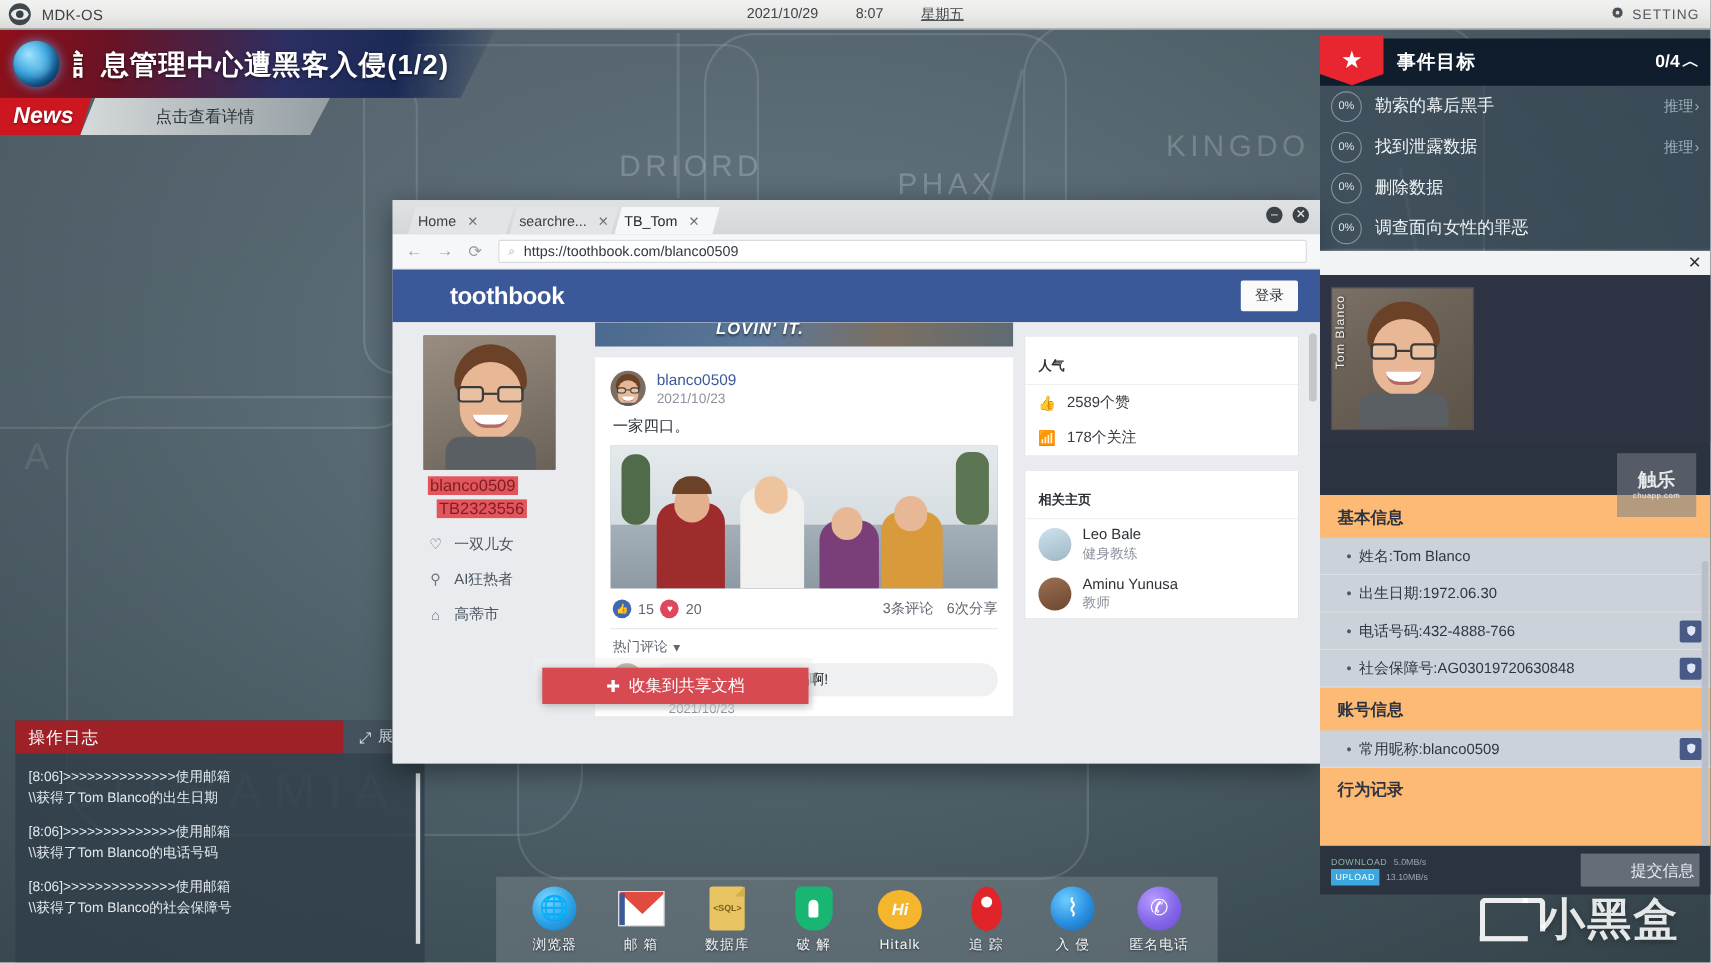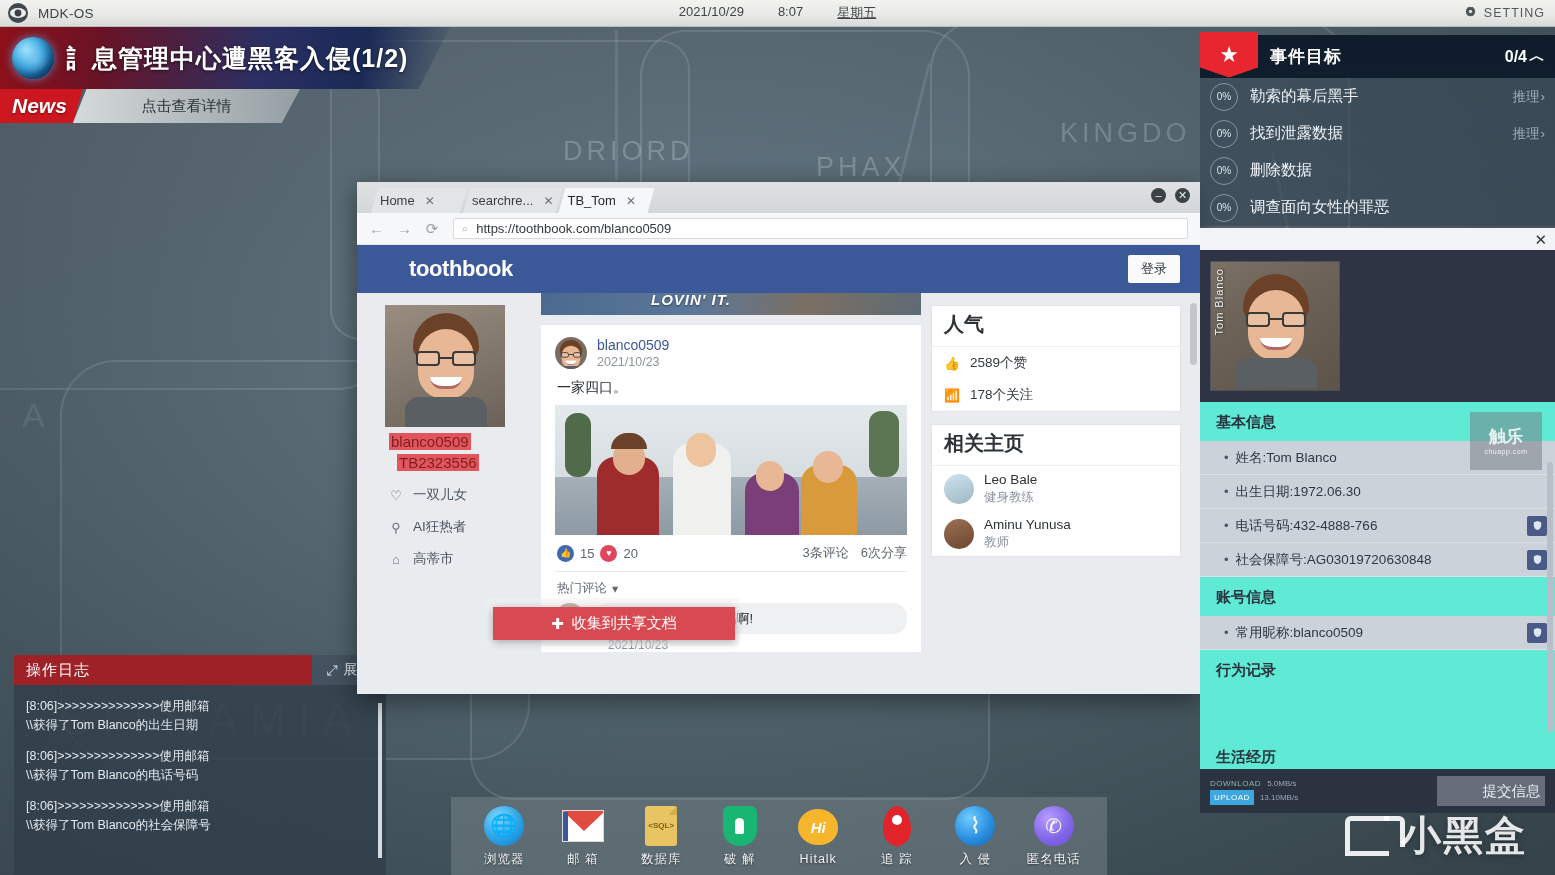--- a/index.html
+++ b/index.html
@@ -93,21 +93,21 @@
   .face{position:absolute;left:22px;top:12px;width:86px;height:112px;}
   .face .hair{position:absolute;left:10px;top:0;width:66px;height:46px;border-radius:34px 34px 12px 12px;background:#6b4128;}
   .face .skin{position:absolute;left:15px;top:16px;width:56px;height:70px;border-radius:28px 28px 26px 26px;background:#e8b896;}
   .face .glasses{position:absolute;left:13px;top:38px;width:60px;height:15px;}
   .face .glasses .l,.face .glasses .r{position:absolute;top:0;width:24px;height:15px;border:2px solid #3a3a3a;border-radius:4px;background:rgba(255,255,255,.12);}
   .face .glasses .l{left:0;} .face .glasses .r{right:0;}
   .face .glasses .br{position:absolute;left:24px;top:6px;width:12px;height:2px;background:#3a3a3a;}
   .face .smile{position:absolute;left:27px;top:64px;width:32px;height:12px;border-radius:0 0 16px 16px;background:#fff;border-bottom:3px solid #b06a63;}
   .face .body{position:absolute;left:2px;top:84px;width:82px;height:30px;border-radius:14px 14px 0 0;background:#5a5f63;}
 
-  #dossier-scroll{flex:1;background:#5eead4;overflow:hidden;position:relative;}
+  #dossier-scroll{flex:1;background:#fdba74;overflow:hidden;position:relative;margin-top:48px;}
   .dsec-title{font-size:15px;font-weight:700;color:#2d3340;padding:11px 0 9px 16px;}
   .dsec-title.blurred{filter:blur(.4px);}
   .drow{display:flex;align-items:center;height:34px;padding-left:24px;background:#ccd2da;
     border-bottom:1px solid #dde1e6;position:relative;}
   .drow .bullet{color:#4a5568;font-size:13px;margin-right:7px;}
   .drow .dtext{color:#2e3744;font-size:13.5px;}
   .drow .lock{position:absolute;right:8px;width:20px;height:20px;background:#4a5a86;
     display:flex;align-items:center;justify-content:center;border-radius:2px;}
   .drow .lock svg{width:11px;height:11px;fill:#dfe6f5;}
   .dsec-empty{height:48px;}
@@ -182,21 +182,21 @@
   #cmt-sort{font-size:12.5px;color:#616770;padding:8px 0 6px 2px;display:flex;align-items:center;gap:5px;}
   .cmt{display:flex;gap:9px;align-items:flex-start;padding-bottom:4px;}
   .cmt .ca{width:30px;height:30px;border-radius:50%;background:#8c6f57;flex:0 0 30px;overflow:hidden;position:relative;}
   .cmt .cbubble{background:#eef0f2;border-radius:14px;padding:6px 12px;flex:1;}
   .cmt .cname{color:#3b5998;font-size:13px;}
   .cmt .ctext{color:#2a2f35;font-size:13px;margin-left:7px;}
 
   
   #tb-right{width:250px;margin-left:10px;padding-top:12px;}
   .card{background:#fff;border:1px solid #e2e4e7;margin-bottom:12px;}
-  .card-title{font-size:20px;font-weight:700;color:#2d3237;padding:5px 12px 8px 12px;border-bottom:1px solid #edeff1;}
+  .card-title{font-size:12px;font-weight:700;color:#2d3237;padding:18px 12px 8px 12px;border-bottom:1px solid #edeff1;}
   .card-row{display:flex;align-items:center;gap:10px;padding:7px 12px;}
   .card-row .ci{width:16px;text-align:center;color:#8a9098;font-size:13px;}
   .card-row .ctxt{font-size:13.5px;color:#343a40;}
   .person{display:flex;gap:10px;align-items:center;padding:6px 12px;}
   .person .pa{width:30px;height:30px;border-radius:50%;flex:0 0 30px;overflow:hidden;position:relative;}
   .person .pn{font-size:13.5px;color:#2d3237;line-height:1.25;}
   .person .pr{font-size:12.5px;color:#8d949e;line-height:1.3;}
 
   #tb-scrollbar{position:absolute;right:3px;top:10px;width:7px;height:62px;background:#c3c7cc;border-radius:4px;}
 

